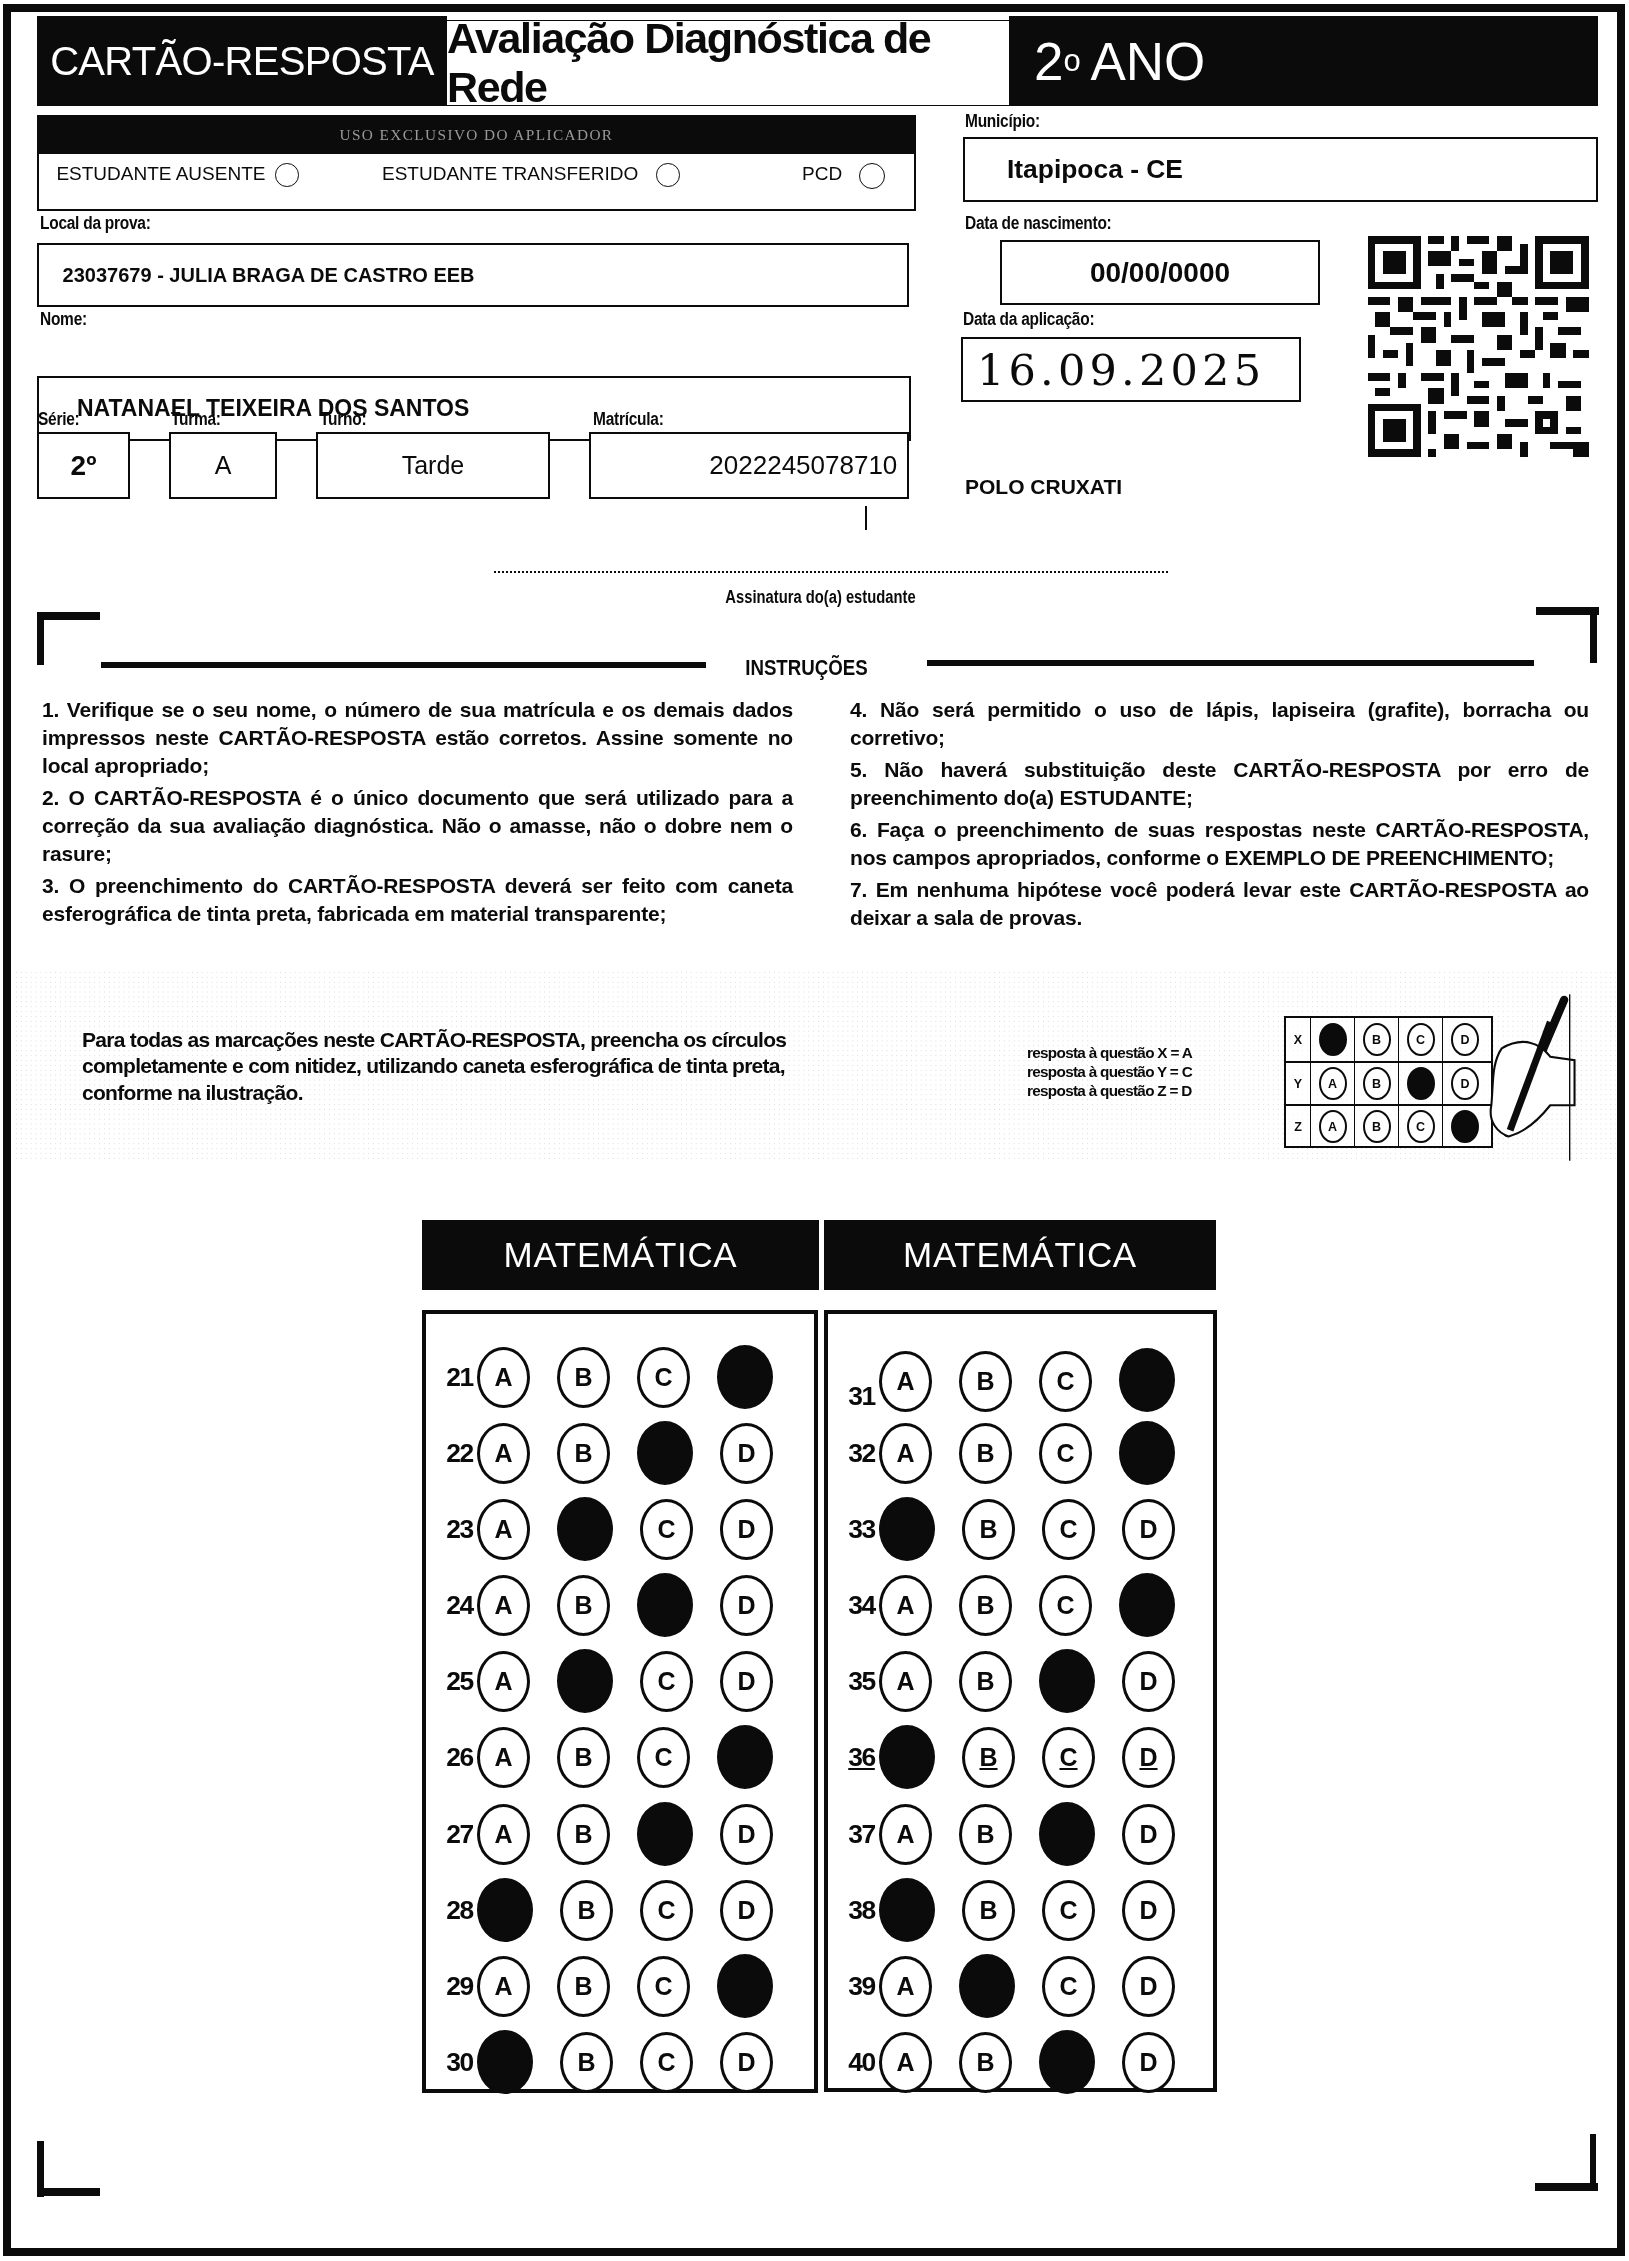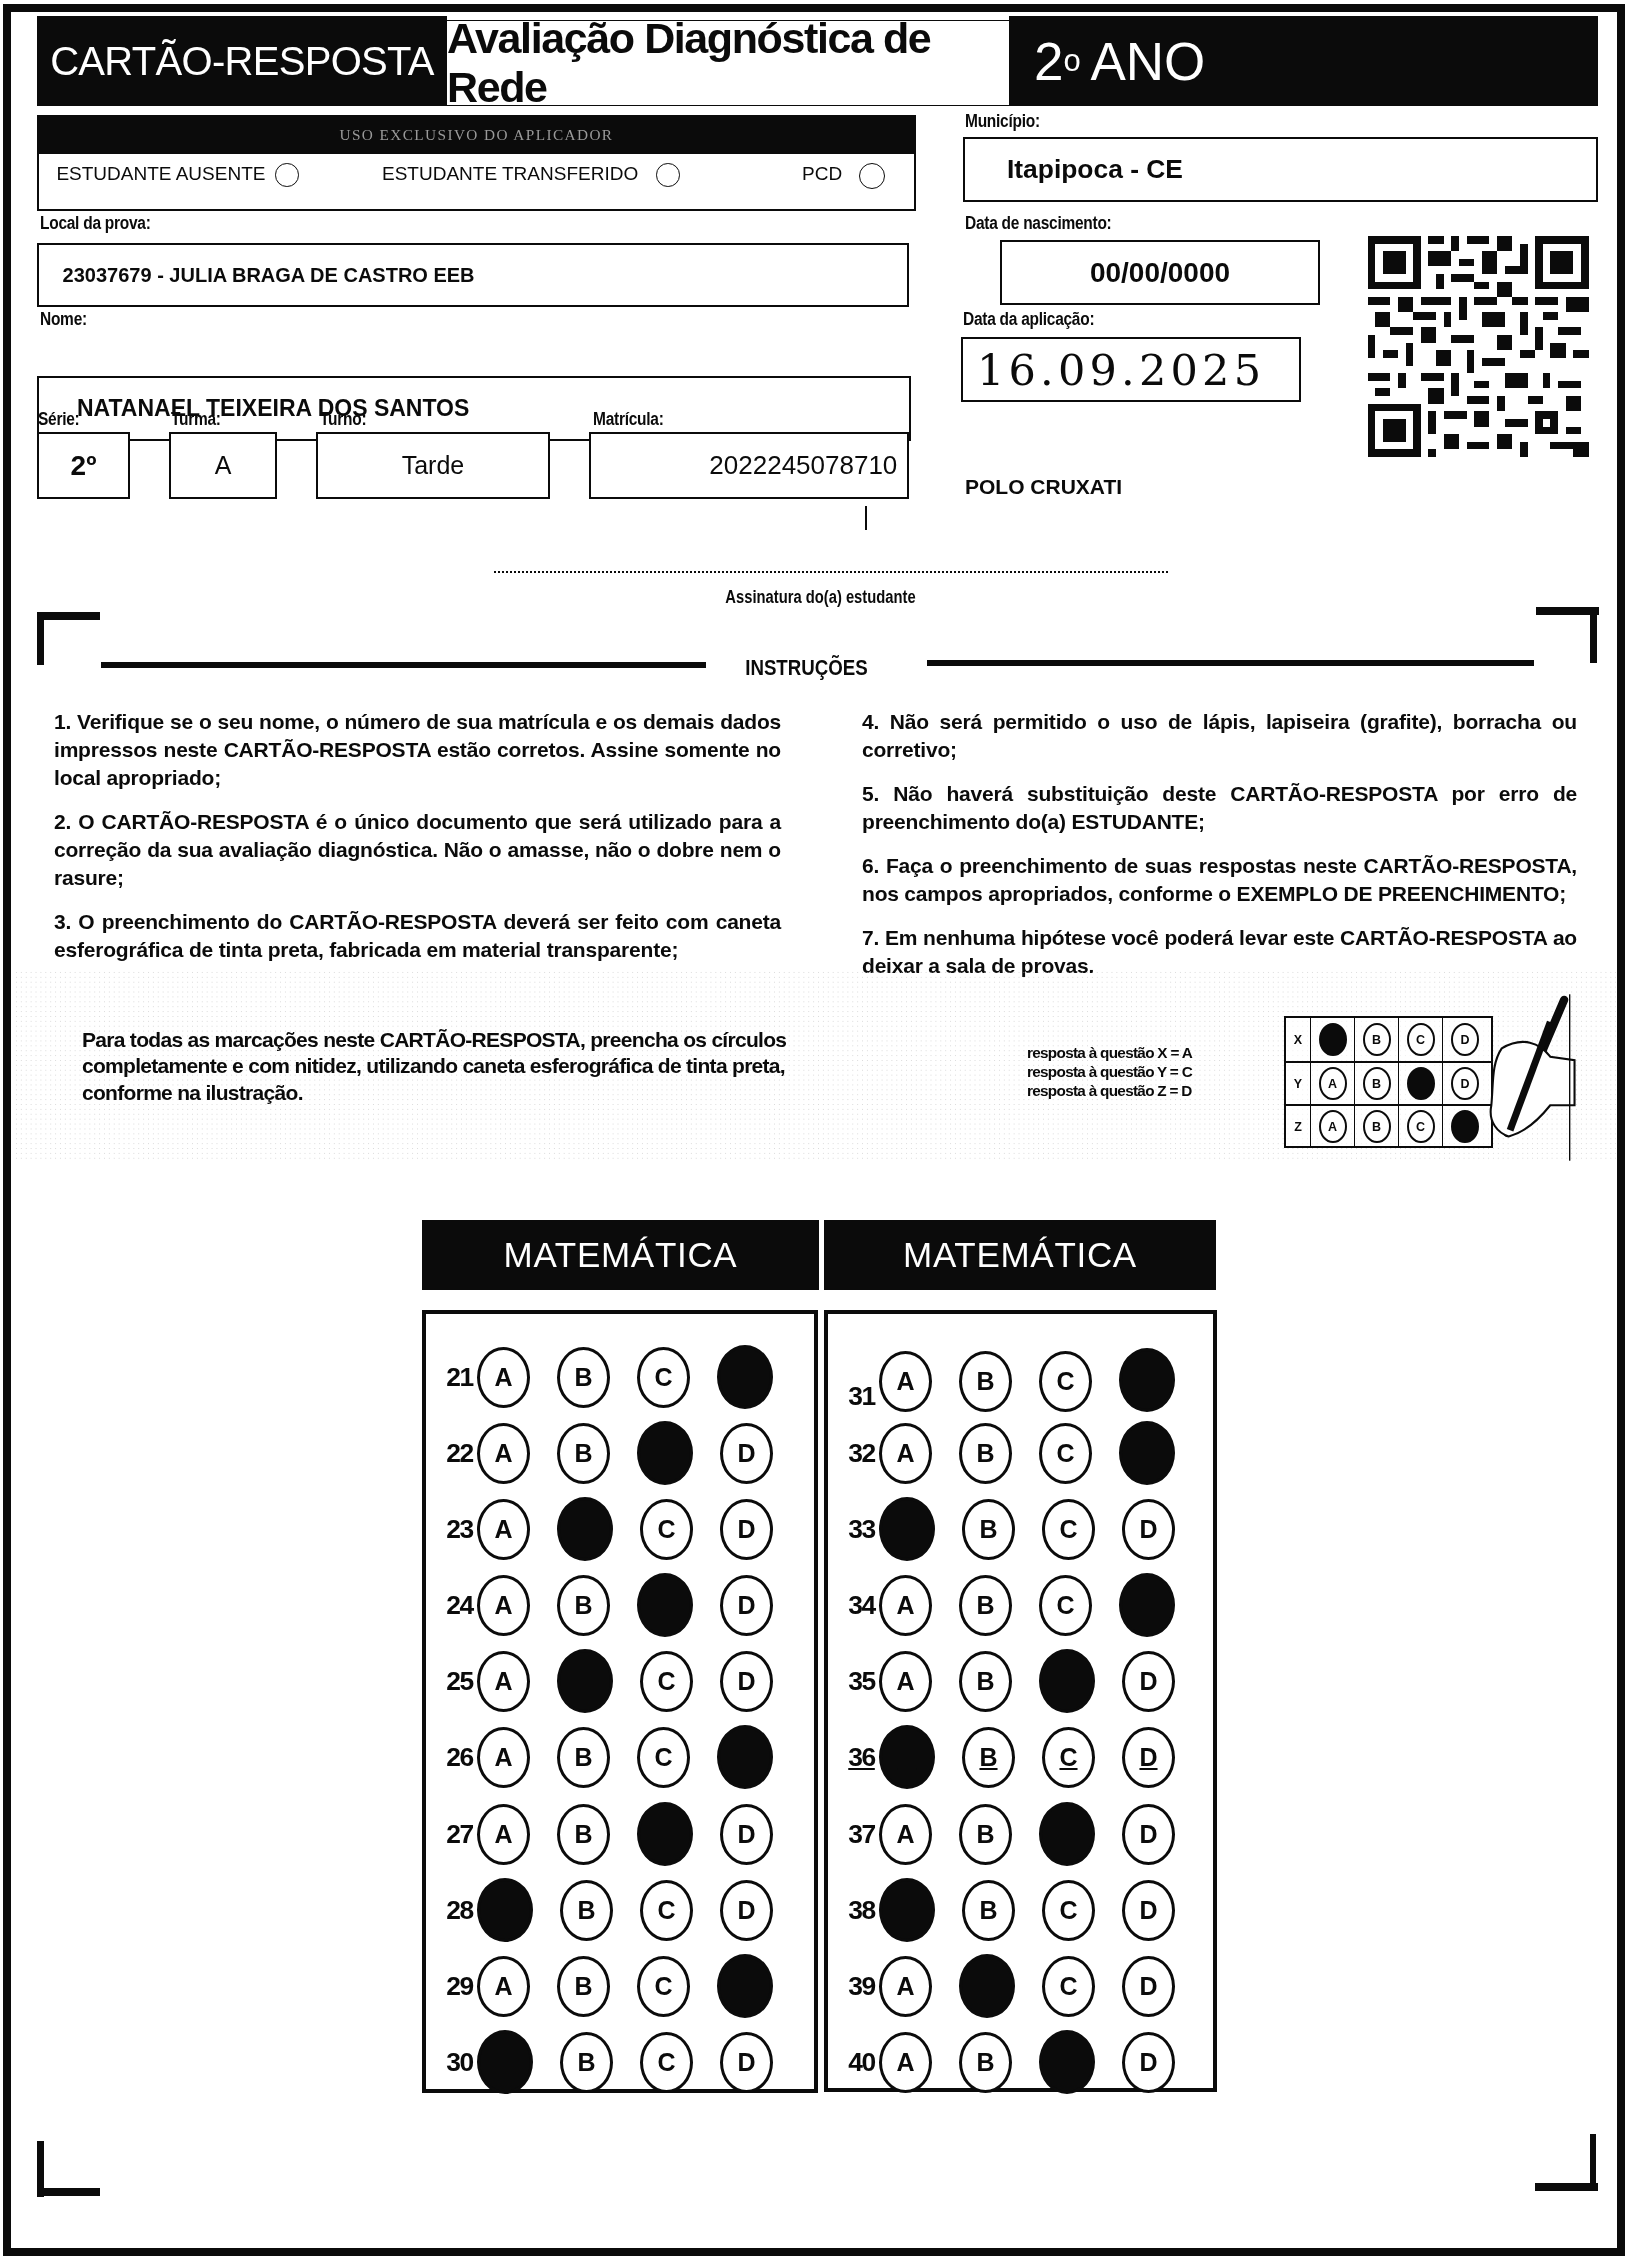--- a/index.html
+++ b/index.html
@@ -30,21 +30,21 @@
   .qr { left: 1366px; top: 236px; width: 224px; height: 221px; }
 
   .sig-line { left: 494px; top: 571px; width: 674px; border-top: 2.8px dotted #0b0b0b; }
   .sig-label { left: 626px; top: 587px; width: 389px; text-align:center; font-size: 18px; font-weight: bold; transform: scaleX(0.82); }
 
   .corner { position:absolute; background:#0b0b0b; }
 
   .instr-title { left: 702px; top: 655px; width: 209px; text-align:center; font-size: 22px; font-weight:bold; transform: scaleX(0.85); }
   .instr-rule { height: 6.3px; background:#0b0b0b; }
   .instr-col { font-size: 21px; font-weight: bold; line-height: 28px; text-align: justify; letter-spacing: -0.2px; }
-  .instr-col p { margin: 16px; }
+  .instr-col p { margin: 4px; }
 
   .example-bg { left: 14px; top: 970px; width: 1602px; height: 191px;
     background-image: radial-gradient(#bdbdbd 0.6px, transparent 0.7px); background-size: 4.9px 4.9px; opacity: 0.55; }
   .example-text { left: 82px; top: 1027px; width: 792px; font-size: 21px; font-weight: bold; line-height: 26.4px; letter-spacing: -0.7px; }
   .example-legend { left: 1027px; top: 1043px; font-size: 15.3px; font-weight: bold; line-height: 19px; letter-spacing: -0.7px; }
   .ex-grid { left: 1284px; top: 1016px; width: 209px; height: 132px; border: 2.8px solid #0b0b0b; background: rgba(255,255,255,0.6); }
   .ex-row { position:absolute; left:0; width:100%; height: 43px; display:flex; align-items:center; }
   .ex-row + .ex-row { border-top: 2.8px solid #0b0b0b; }
   .ex-key { width: 25px; text-align:center; font-size: 12.5px; font-weight: bold; border-right: 1.4px solid #0b0b0b; height: 100%; display:flex; align-items:center; justify-content:center; }
   .ex-cell { width: 44px; height: 100%; display:flex; align-items:center; justify-content:center; border-right: 1.4px solid #0b0b0b; }

